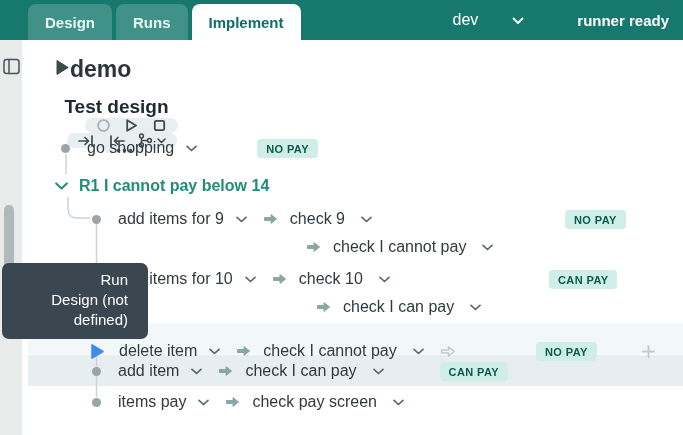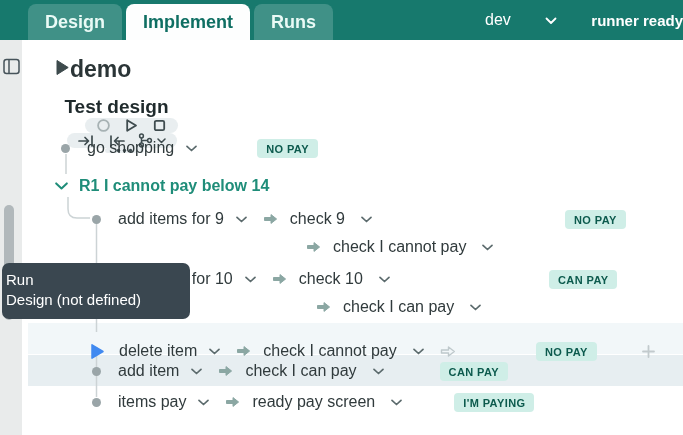--- a/index.html
+++ b/index.html
@@ -5,24 +5,24 @@
   * { box-sizing: border-box; margin: 0; padding: 0; }
   html, body { width: 683px; height: 435px; }
   body { font-family: "Liberation Sans", sans-serif; background: #fff; }
 
   .app { position: relative; width: 683px; height: 435px; overflow: hidden; background: #fff; }
 
   
   .header { position: absolute; top: 0; left: 0; right: 0; height: 40px; background: #17796d; display: flex; align-items: stretch; }
   .tabs { display: flex; gap: 4px; margin-left: 28px; align-items: flex-end; }
   .tab { height: 36px; display: flex; align-items: center; padding: 0 17px; border-radius: 8px 8px 0 0;
-         background: rgba(255,255,255,.18); color: #eafaf6; font-size: 18px; font-weight: 700; cursor: pointer; }
+         background: rgba(255,255,255,.18); color: #eafaf6; font-size: 15px; font-weight: 700; cursor: pointer; }
   .tab.active { background: #fdfefe; color: #0f6f63; }
   .env { display: flex; align-items: center; gap: 34px; color: #fff; font-size: 16px; margin-left: 152px; cursor: pointer; }
-  .status { margin-left: auto; display: flex; align-items: center; color: #fff; font-size: 15px; font-weight: 700; }
+  .status { margin-left: auto; margin-right: 14px; display: flex; align-items: center; color: #fff; font-size: 15px; font-weight: 700; }
 
   
   .sidebar { position: absolute; left: 0; top: 40px; width: 22px; bottom: 0; background: #e9ebeb; }
   .panel-toggle { position: absolute; left: 3px; top: 18px; width: 17px; height: 17px; cursor: pointer; }
   .scroll-thumb { position: absolute; left: 4px; top: 165px; width: 10px; height: 115px; background: #b1b8bb; border-radius: 5px; cursor: grab; }
 
   
   .main { position: absolute; left: 28px; top: 40px; right: 0; bottom: 0; }
 
   .demo-row { position: absolute; left: 27px; top: 16px; display: flex; align-items: center; }
@@ -70,40 +70,40 @@
   .badge.abs { position: absolute; }
   .b3 { left: 537px; }
   .b5 { left: 521px; }
   .b7 { left: 508px; }
   .b1 { margin-left: 60px; }
   .b8 { margin-left: 56px; }
   .b9 { margin-left: 52px; }
   .plus { position: absolute; right: 28px; display: flex; align-items: center; cursor: pointer; }
 
   
-  .tooltip { position: absolute; left: 2px; top: 263px; width: 188px; background: #3a4750; border-radius: 7px;
-             color: #fff; z-index: 30; padding: 7px 4px 9px; text-align: left; }
+  .tooltip { position: absolute; left: 2px; top: 263px; width: 146px; background: #3a4750; border-radius: 7px;
+             color: #fff; z-index: 30; padding: 7px 20px 9px; text-align: right; }
   .tt1 { font-size: 15px; line-height: 20px; }
   .tt2 { font-size: 15px; line-height: 20px; }
 </style>
 </head>
 <body>
 
 <div class="app">
 
   <div class="header">
     <div class="tabs">
       <div class="tab">
           <span>Design</span>
         </div>
+      <div class="tab">
+          <span>Runs</span>
+        </div>
       <div class="tab active">
           <span>Implement</span>
-        </div>
-      <div class="tab">
-          <span>Runs</span>
         </div>
     </div>
     <div class="env">
       <span>dev</span>
       <span>
         <svg width="12" height="8" viewBox="0 0 12 8">
             <path d="M1.5 1.5 L6 6 L10.5 1.5" fill="none" stroke="#ffffff" stroke-width="1.8" stroke-linecap="round" stroke-linejoin="round"></path>
           </svg>
       </span>
     </div>
@@ -357,27 +357,26 @@
       <span class="chev">
         <svg width="11" height="7" viewBox="0 0 11 7">
             <path d="M1 1.3 L5.5 5.5 L10 1.3" fill="none" stroke="#5c6b6d" stroke-width="1.7" stroke-linecap="round" stroke-linejoin="round"></path>
           </svg>
       </span>
       <span class="arrow">
         <svg width="15" height="12" viewBox="0 0 15 12">
             <path d="M1.5 4.5 H8 V1.6 L13.6 6 L8 10.4 V7.5 H1.5 z" fill="#8ba7a3" stroke="#8ba7a3" stroke-width="1" stroke-linejoin="round"></path>
           </svg>
       </span>
-      <span class="lbl check">ready pay screen</span>
-      <span class="chev" style="margin-left:16px">
-        <svg width="11" height="7" viewBox="0 0 11 7">
-            <path d="M1 1.3 L5.5 5.5 L10 1.3" fill="none" stroke="#5c6b6d" stroke-width="1.7" stroke-linecap="round" stroke-linejoin="round"></path>
-          </svg>
-      </span>
-      <span class="badge b9">I'M PAYING</span>
+      <span class="lbl check">check pay screen</span>
+      <span class="chev" style="margin-left:16px">
+        <svg width="11" height="7" viewBox="0 0 11 7">
+            <path d="M1 1.3 L5.5 5.5 L10 1.3" fill="none" stroke="#5c6b6d" stroke-width="1.7" stroke-linecap="round" stroke-linejoin="round"></path>
+          </svg>
+      </span>
     </div>
 
   </div>
 
   <div class="tooltip">
     <div class="tt1">Run</div>
     <div class="tt2">Design (not defined)</div>
   </div>
 
 </div>

